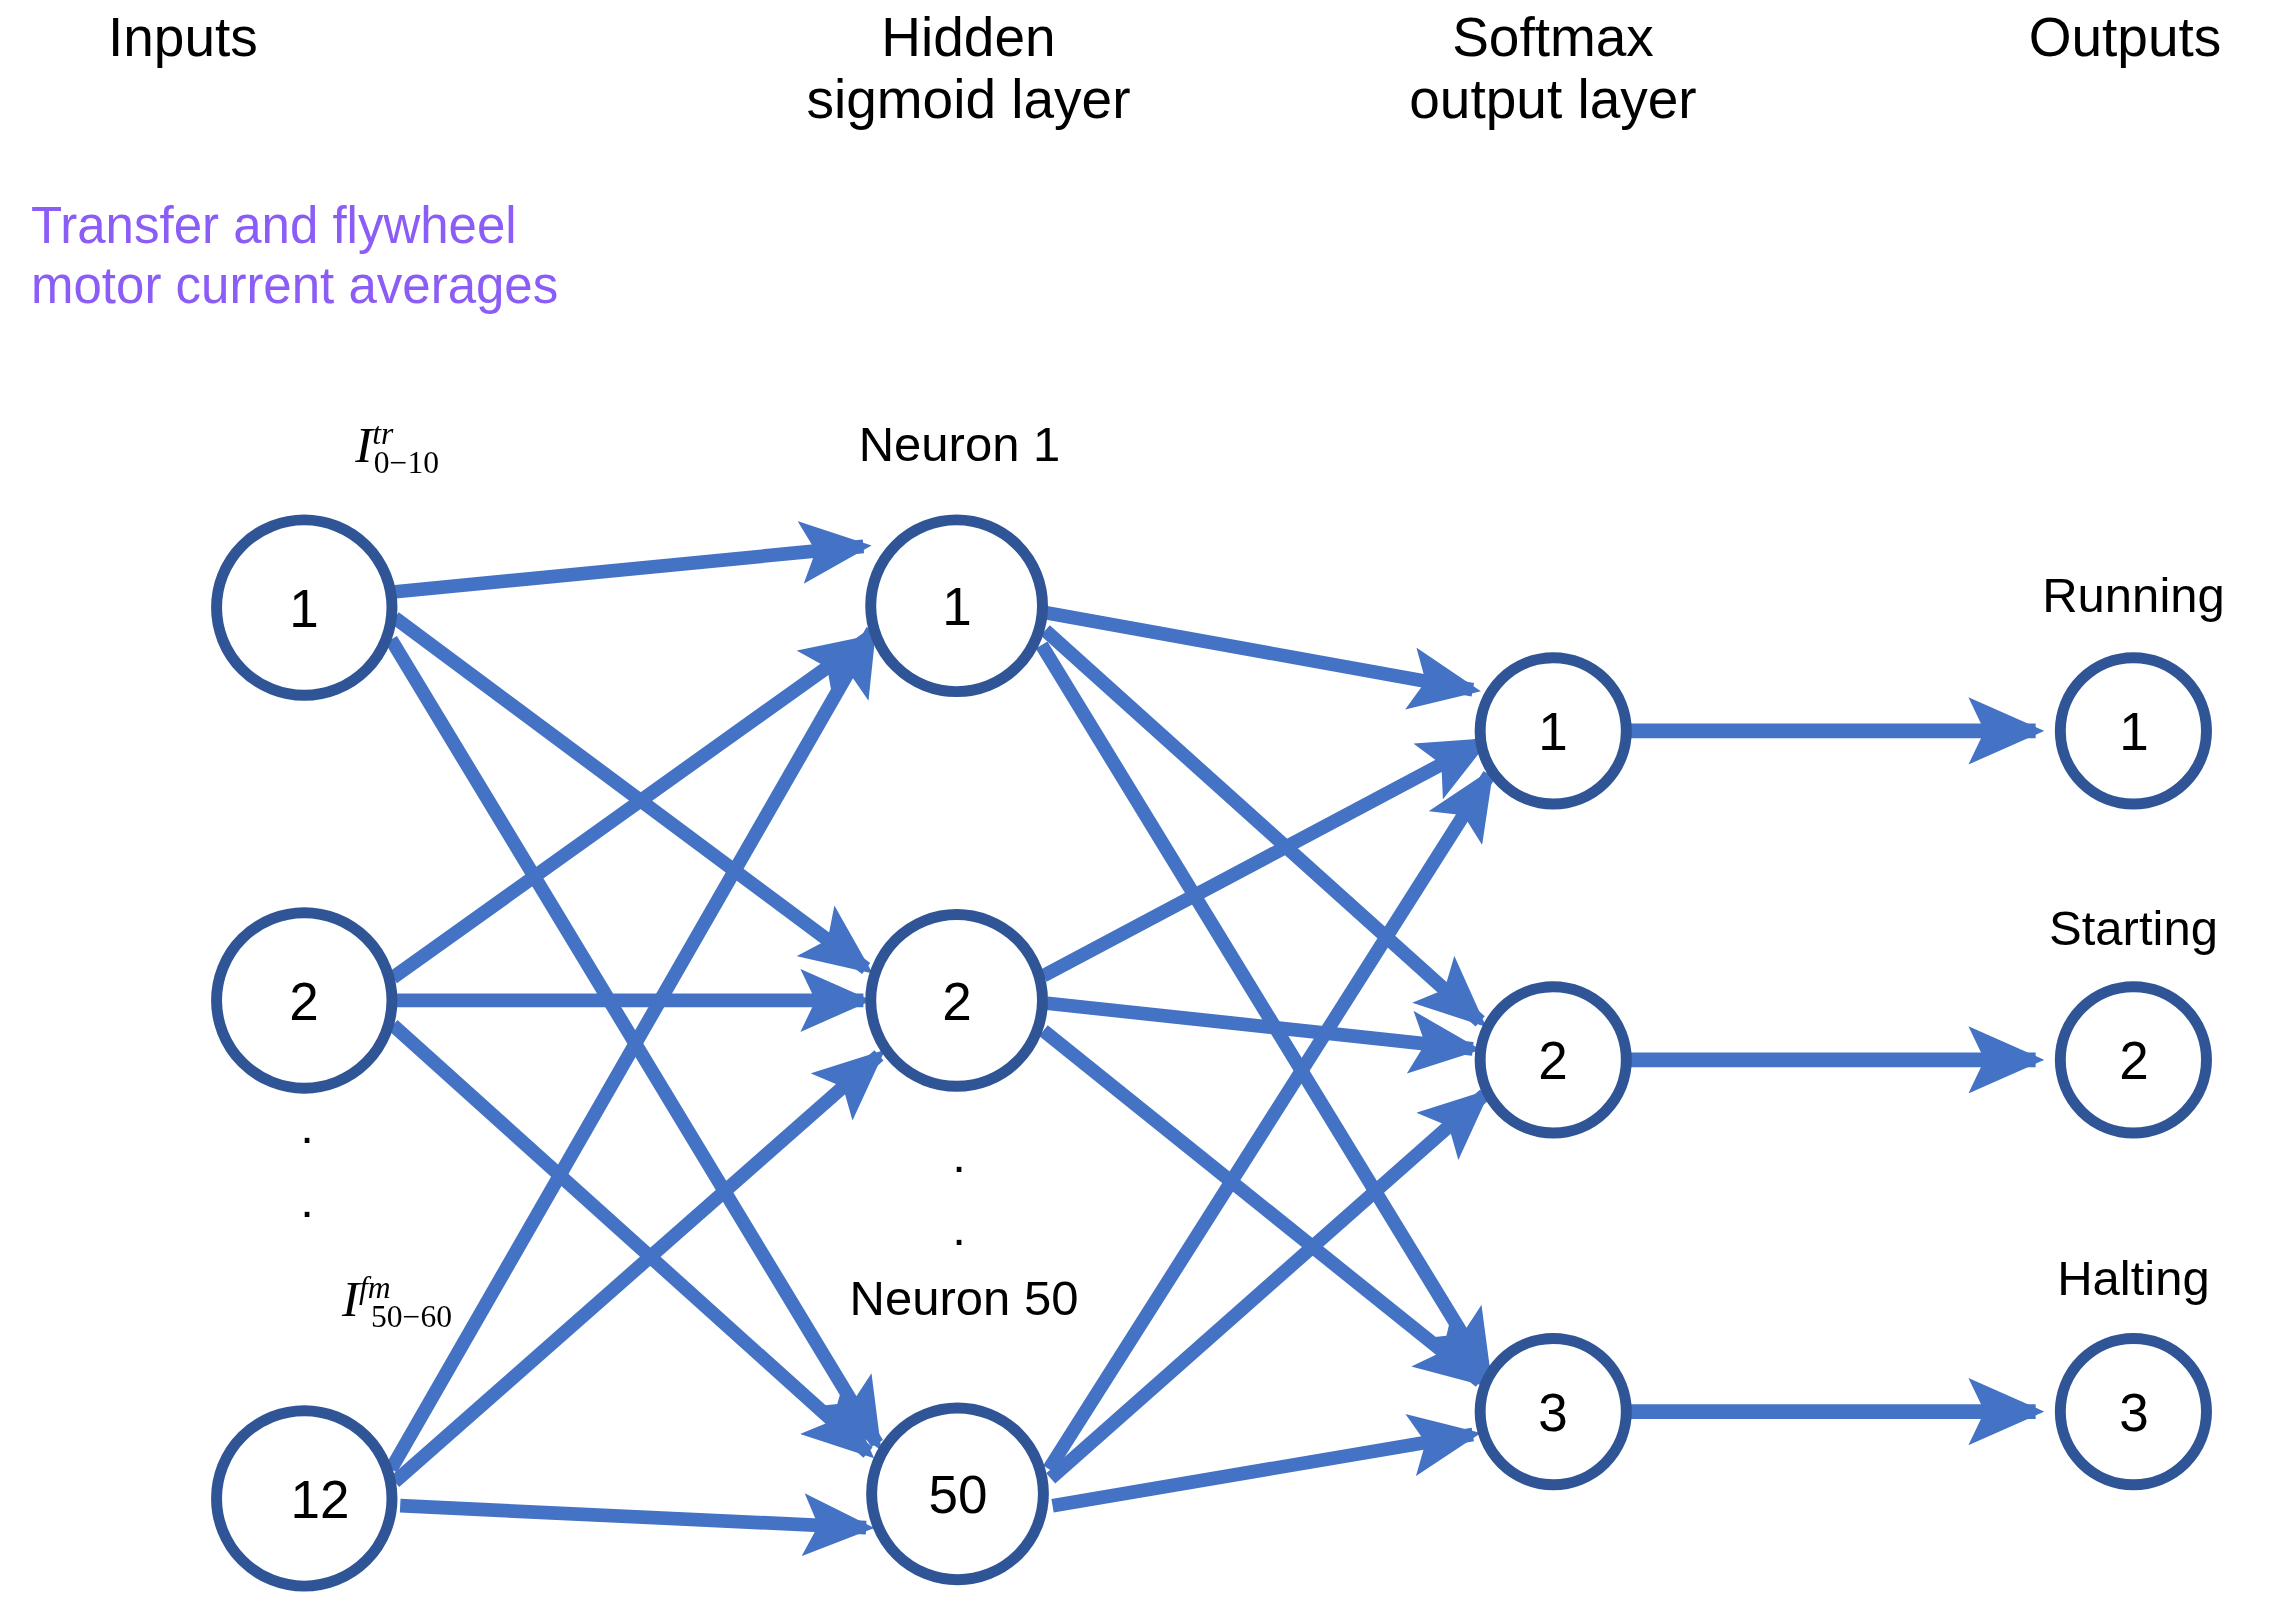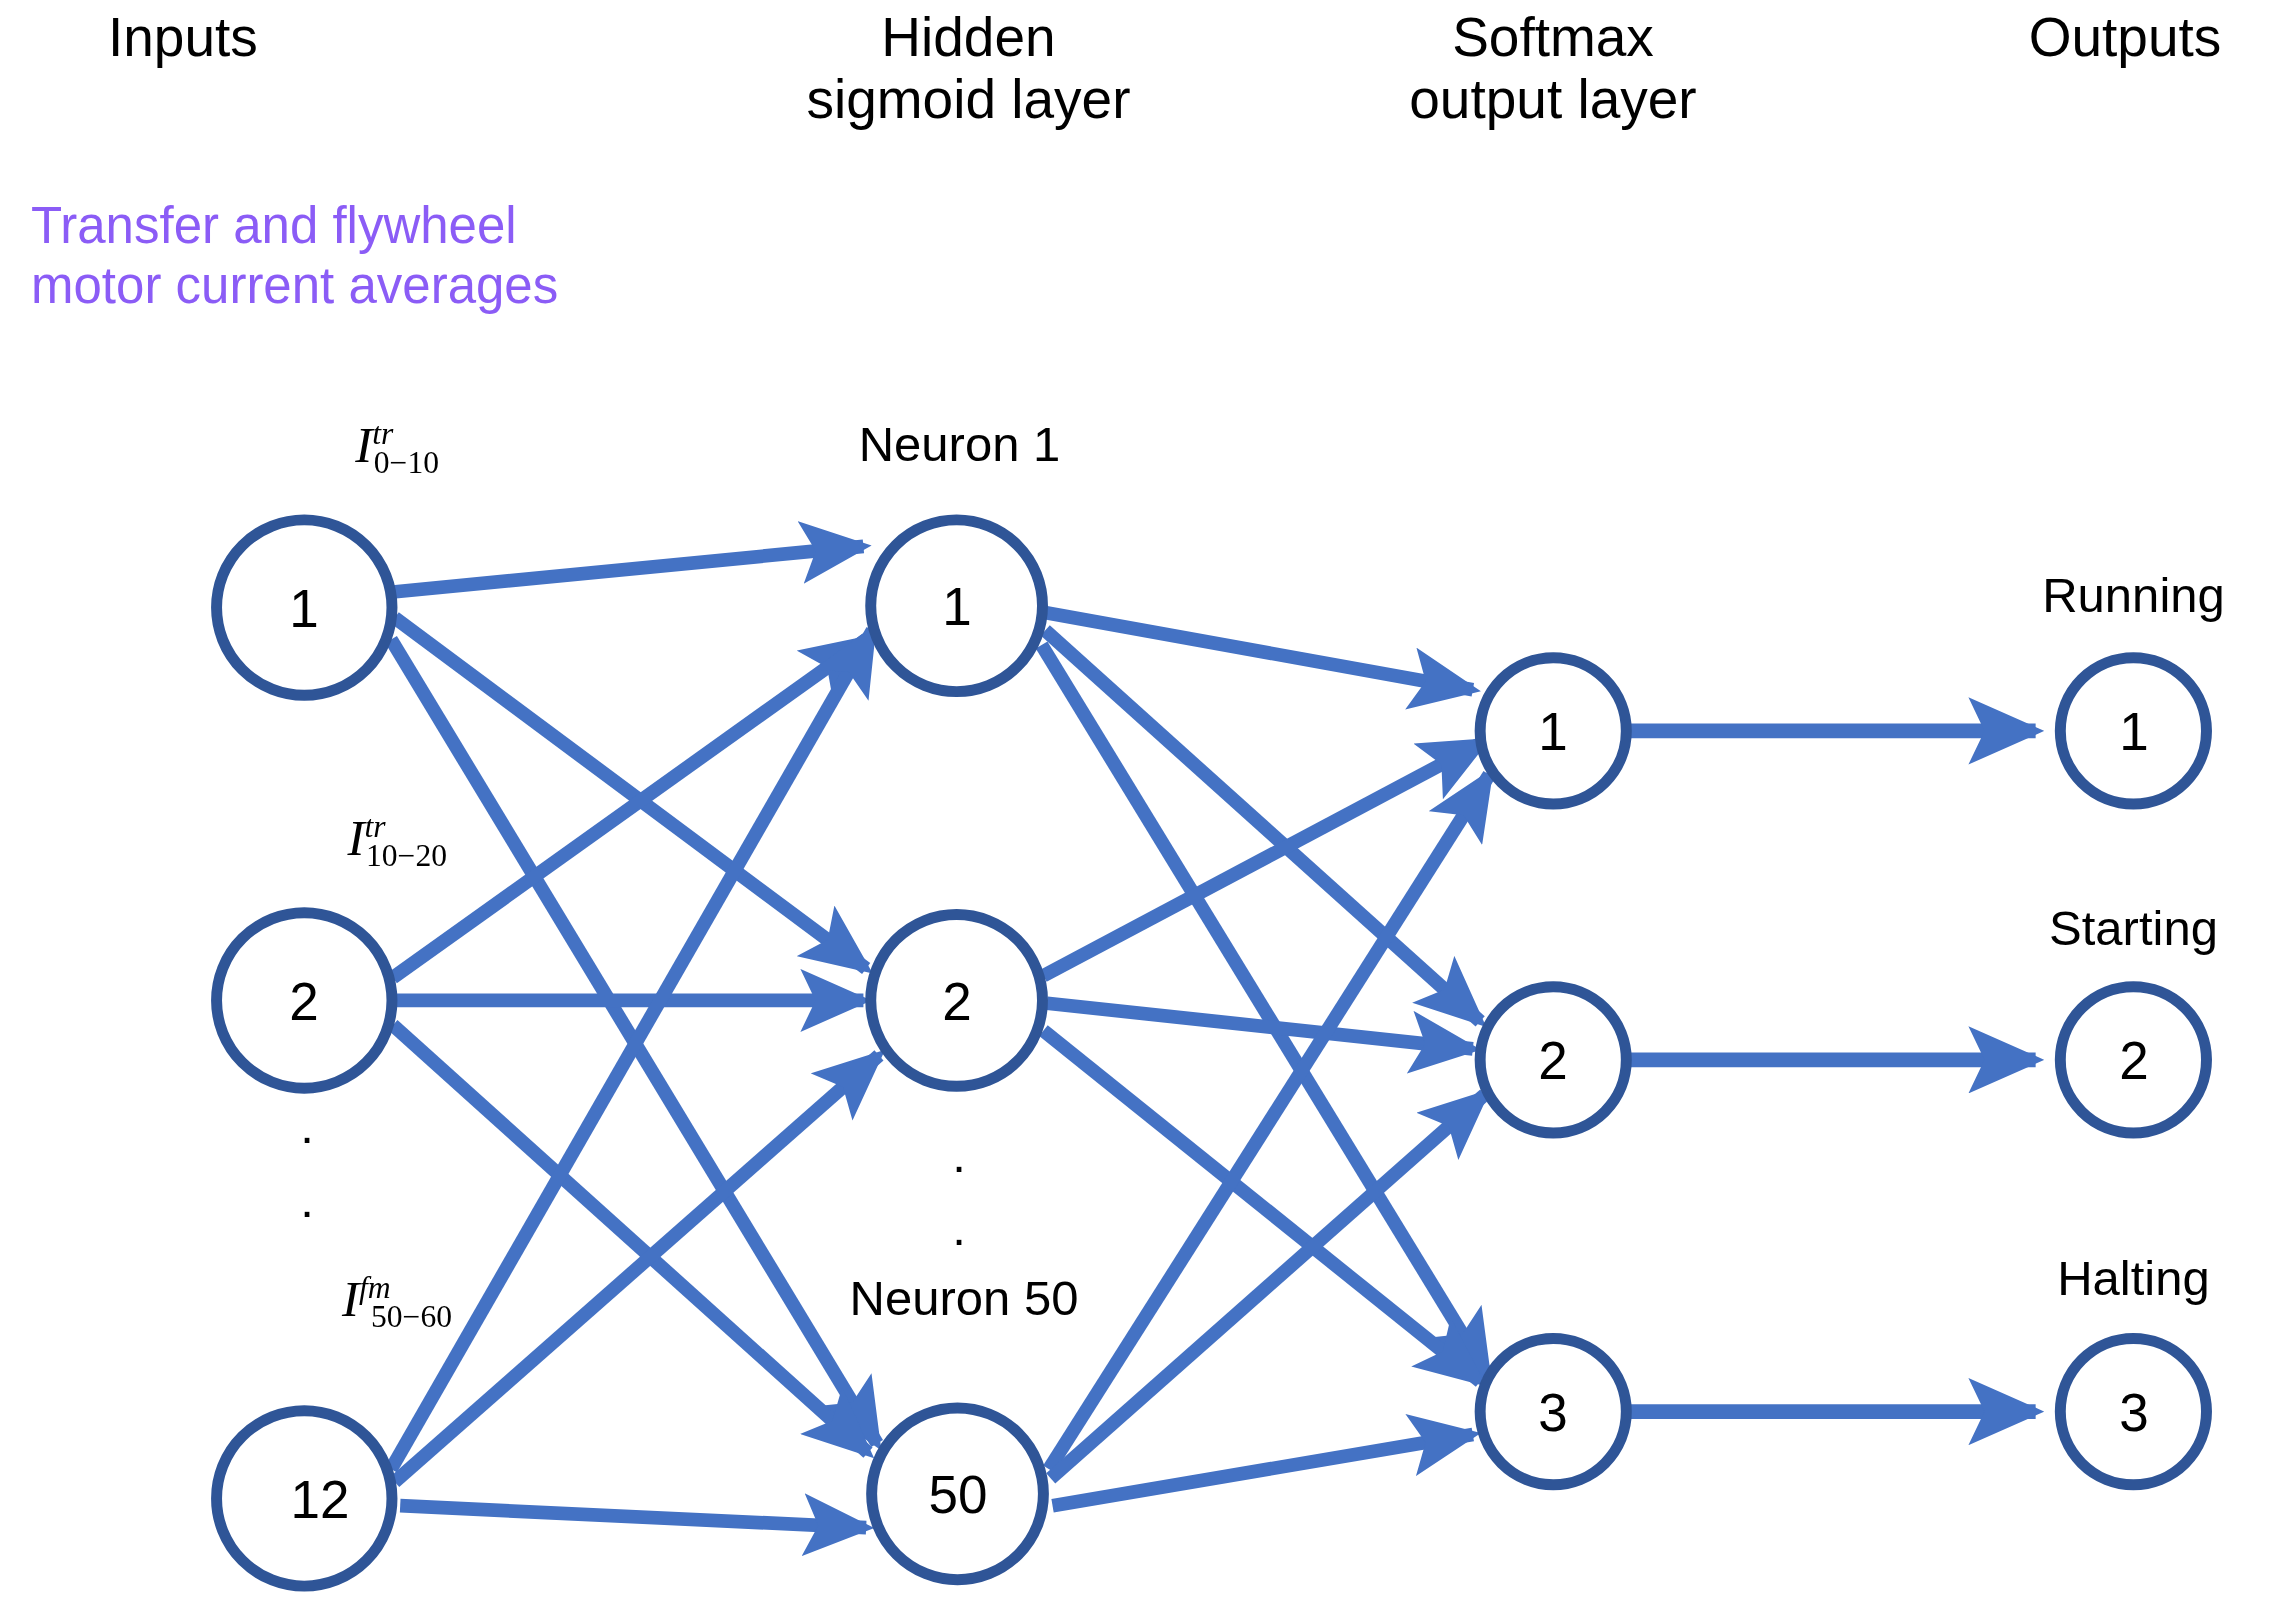--- a/index.html
+++ b/index.html
@@ -167,23 +167,20 @@
       <circle cx="2335" cy="800" r="80"></circle>
       <circle cx="2335" cy="1160" r="80"></circle>
       <circle cx="2335" cy="1545" r="80"></circle>
     </g>
   </svg>
 
   <div class="math-label" style="left:174px; top:416px; width:265px;">
     <span>I</span><span class="sup">tr</span><span class="sub">0−10</span>
   </div>
 
-  <div class="math-label" style="left:164px; top:809px; width:283px;">
-    <span>I</span><span class="sup">tr</span><span class="sub">10−20</span>
-  </div>
 
   <div class="math-label" style="left:164px; top:1270px; width:288px;">
     <span>I</span><span class="sup">fm</span><span class="sub">50−60</span>
   </div>
 
   <div class="node-num" style="left:304px; top:608px;">1</div>
   <div class="node-num" style="left:304px; top:1001px;">2</div>
   <div class="node-num" style="left:320px; top:1499px;">12</div>
 
   <div class="vdots" style="left:307px; top:1107px;">.</div>

